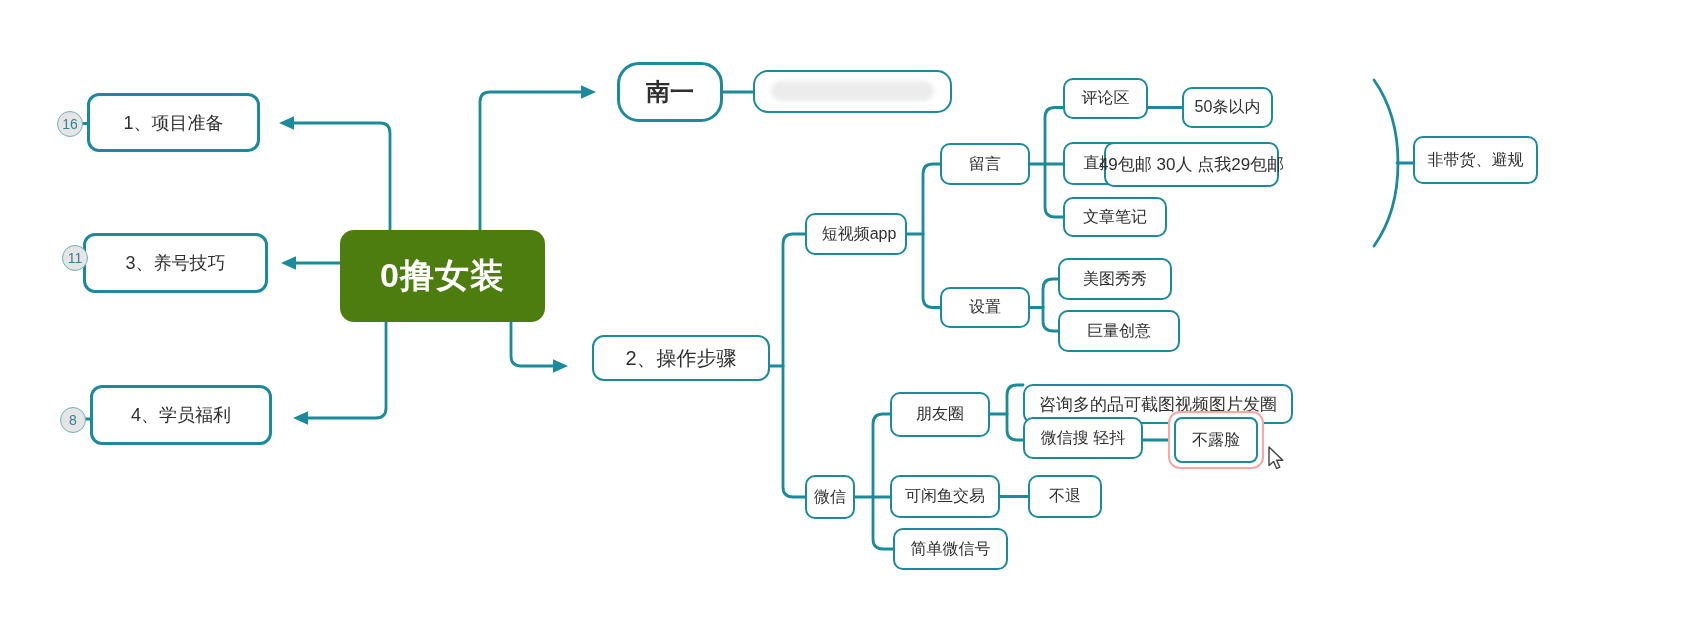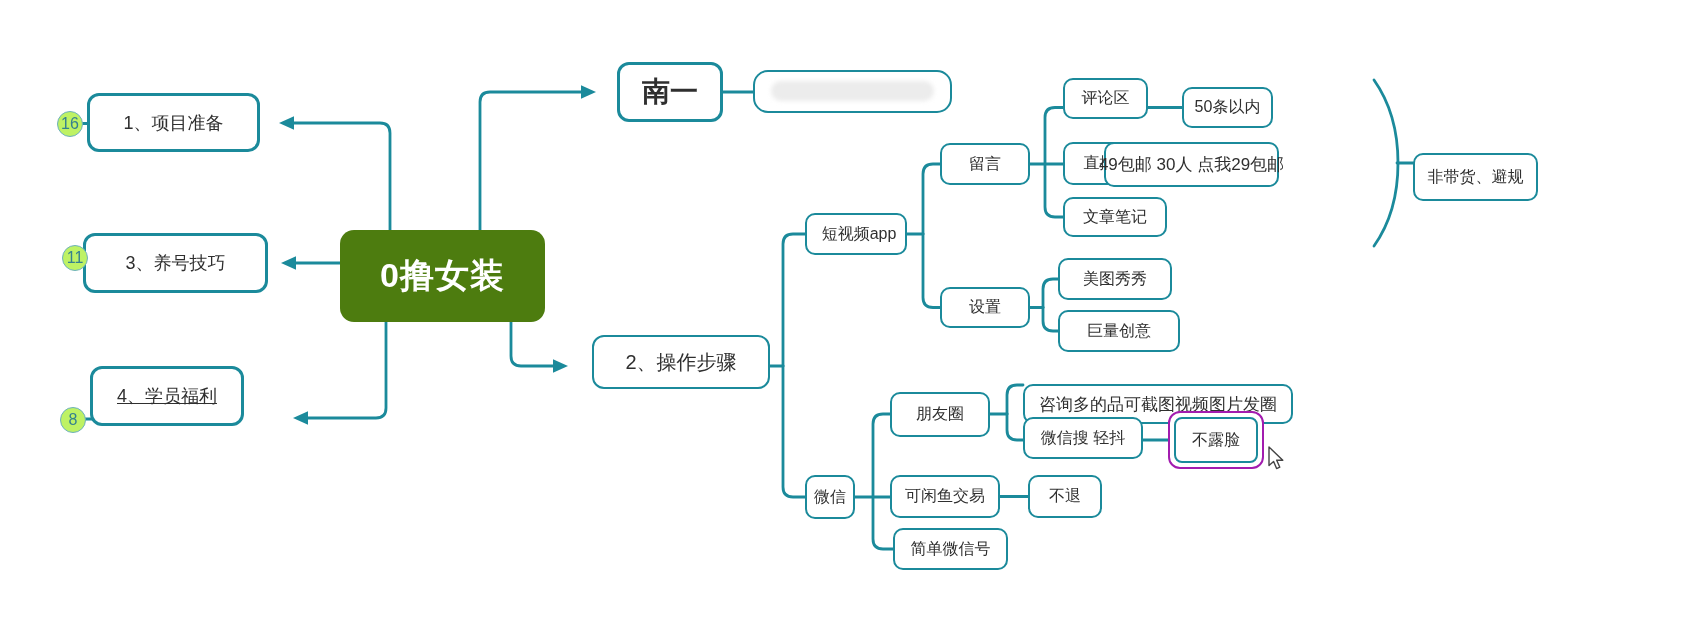--- a/index.html
+++ b/index.html
@@ -12,35 +12,35 @@
   }
   svg.wires{position:absolute;left:0;top:0;pointer-events:none;}
   .node{
     position:absolute;box-sizing:border-box;
     border:2.6px solid #1b8a9b;border-radius:10px;background:#ffffff;
     display:flex;align-items:center;justify-content:center;
     color:#2f2f2f;font-size:16px;white-space:nowrap;z-index:2;
   }
   .node--primary{border-width:3px;border-radius:12px;font-size:18px;}
   .node--steps{font-size:20px;border-radius:12px;}
-  .node--bold{font-weight:bold;font-size:28px;border-radius:12px;}
+  .node--bold{font-weight:bold;font-size:24px;border-radius:22px;}
   .node--root{
     background:#4d7c0f;border:none;border-radius:14px;
     color:#ffffff;font-weight:bold;font-size:34px;letter-spacing:1px;z-index:3;
   }
   .node--wide{font-size:17px;}
   .badge{
     position:absolute;box-sizing:border-box;width:26px;height:26px;border-radius:50%;
-    border:1.6px solid #6db1bd;background:#bef264;color:#35818f;
+    border:1.6px solid #6db1bd;background:#e5e5e5;color:#35818f;
     display:flex;align-items:center;justify-content:center;
-    font-size:16px;z-index:4;
+    font-size:14px;z-index:4;
   }
   .selection-ring{
     position:absolute;box-sizing:border-box;
-    border:2px solid #a21caf;border-radius:12px;background:#ffffff;z-index:2;
+    border:2px solid #fca5a5;border-radius:12px;background:#ffffff;z-index:2;
   }
   .selection-ring .node{position:absolute;left:4px;top:4px;right:4px;bottom:4px;border-radius:8px;}
   .redacted-blob{
     position:absolute;left:16px;top:9px;right:16px;bottom:10px;
     background:#ececec;border-radius:12px;filter:blur(2px);
   }
   .cursor{position:absolute;z-index:9;}
 </style>
 </head>
 <body>
@@ -92,42 +92,42 @@
       <polygon points="596,92 581,85.2 581,98.8"></polygon>
     </g>
   </svg>
 
   <div class="badge" style="left:57px;top:111px;">16</div>
   <div class="badge" style="left:62px;top:245px;">11</div>
   <div class="badge" style="left:60px;top:407px;">8</div>
 
   <div class="node node--primary" style="left:87px;top:93px;width:173px;height:59px;">1、项目准备</div>
   <div class="node node--primary" style="left:83px;top:233px;width:185px;height:60px;">3、养号技巧</div>
-  <div class="node node--primary" style="left:90px;top:366px;width:154px;height:60px;text-decoration:underline;">4、学员福利</div>
+  <div class="node node--primary" style="left:90px;top:385px;width:182px;height:60px;">4、学员福利</div>
 
   <div class="node node--root" style="left:340px;top:230px;width:205px;height:92px;">0撸女装</div>
 
   <div class="node node--bold" style="left:617px;top:62px;width:106px;height:60px;border-width:3px;">南一</div>
   <div class="node" style="left:753px;top:70px;width:199px;height:43px;border-radius:15px;">
     <div class="redacted-blob"></div>
   </div>
 
-  <div class="node node--steps" style="left:592px;top:335px;width:178px;height:54px;">2、操作步骤</div>
+  <div class="node node--steps" style="left:592px;top:335px;width:178px;height:46px;">2、操作步骤</div>
 
   <div class="node" style="left:805px;top:213px;width:102px;height:42px;padding-left:6px;">短视频app</div>
   <div class="node" style="left:940px;top:143px;width:90px;height:42px;">留言</div>
   <div class="node" style="left:1063px;top:78px;width:85px;height:41px;">评论区</div>
   <div class="node" style="left:1182px;top:87px;width:91px;height:41px;">50条以内</div>
   <div class="node" style="left:1063px;top:142px;width:89px;height:43px;">直播间</div>
   <div class="node node--wide" style="left:1104px;top:142px;width:175px;height:45px;">49包邮 30人  点我29包邮</div>
   <div class="node" style="left:1063px;top:197px;width:104px;height:40px;">文章笔记</div>
   <div class="node" style="left:940px;top:287px;width:90px;height:41px;">设置</div>
   <div class="node" style="left:1058px;top:310px;width:122px;height:42px;">巨量创意</div>
   <div class="node" style="left:1058px;top:258px;width:114px;height:42px;">美图秀秀</div>
-  <div class="node" style="left:1413px;top:153px;width:125px;height:48px;">非带货、避规</div>
+  <div class="node" style="left:1413px;top:136px;width:125px;height:48px;">非带货、避规</div>
 
   <div class="node" style="left:805px;top:475px;width:50px;height:44px;">微信</div>
   <div class="node" style="left:890px;top:392px;width:100px;height:45px;">朋友圈</div>
   <div class="node node--wide" style="left:1023px;top:384px;width:270px;height:40px;">咨询多的品可截图视频图片发圈</div>
   <div class="node" style="left:1023px;top:417px;width:120px;height:42px;">微信搜 轻抖</div>
 
   <div class="selection-ring" style="left:1168px;top:411px;width:96px;height:58px;">
     <div class="node">不露脸</div>
   </div>
 

